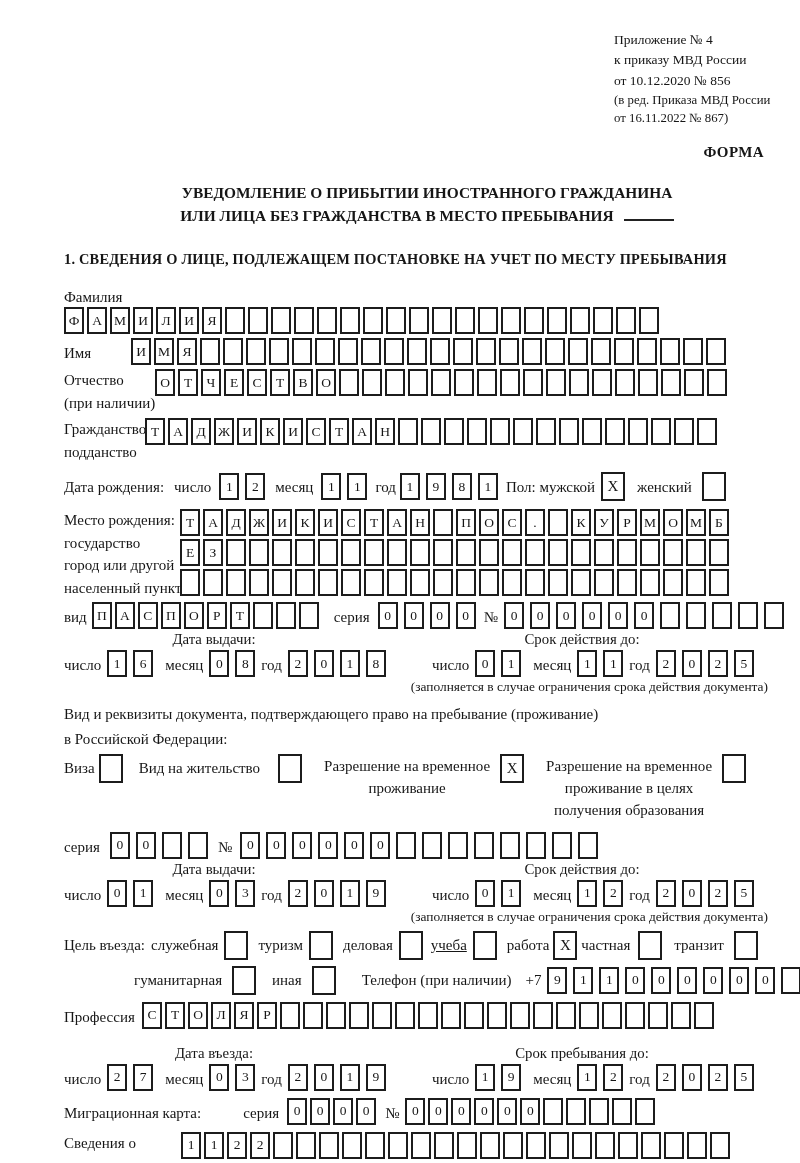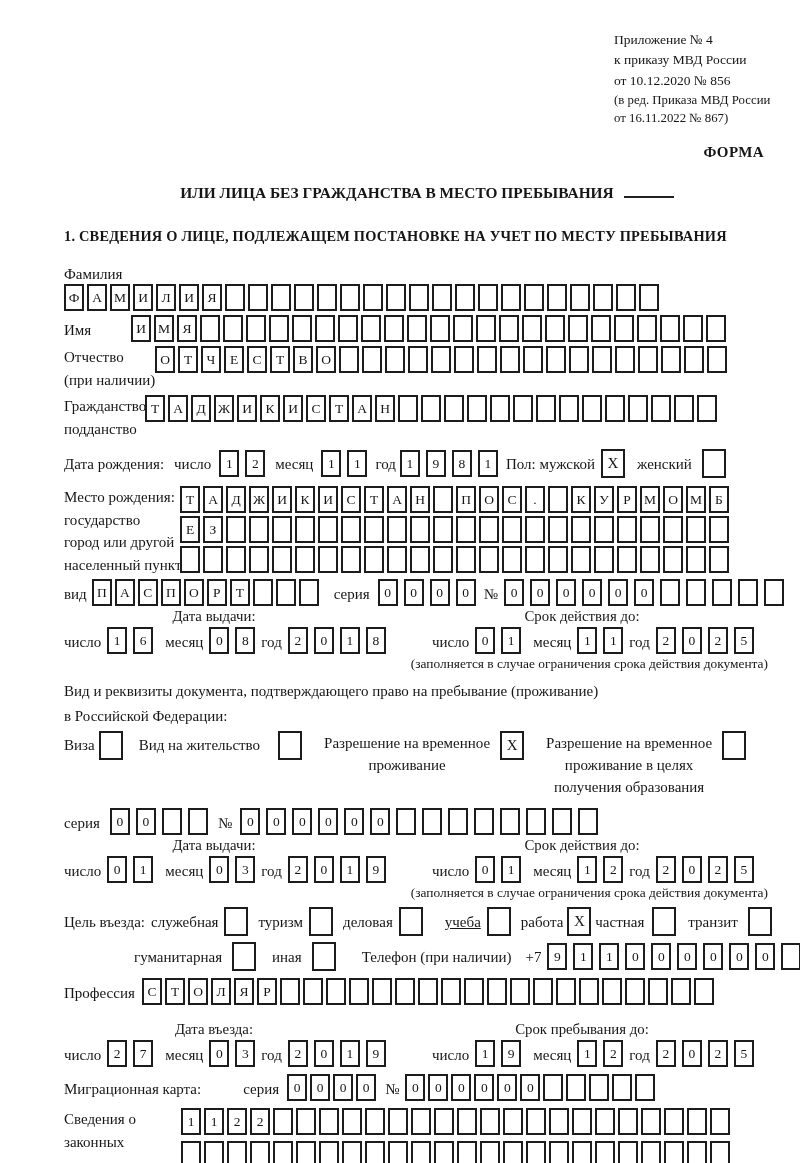--- a/index.html
+++ b/index.html
@@ -65,20 +65,21 @@
     <div>Приложение № 4</div>
     <div>к приказу МВД России</div>
     <div>от 10.12.2020 № 856</div>
     <div class="rev">(в ред. Приказа МВД России</div>
     <div class="rev">от 16.11.2022 № 867)</div>
   </div>
 
   <div class="forma">ФОРМА</div>
 
   <div class="title">
+    <div>УВЕДОМЛЕНИЕ О ПРИБЫТИИ ИНОСТРАННОГО ГРАЖДАНИНА</div>
     <div><span>ИЛИ ЛИЦА БЕЗ ГРАЖДАНСТВА В МЕСТО ПРЕБЫВАНИЯ</span><span class="blank-line"></span></div>
   </div>
 
   <div class="sec-heading">1. СВЕДЕНИЯ О ЛИЦЕ, ПОДЛЕЖАЩЕМ ПОСТАНОВКЕ НА УЧЕТ ПО МЕСТУ ПРЕБЫВАНИЯ</div>
 
   <div class="row" style="margin-top:14px;flex-direction:column;">
     <div class="lbl w-surname">Фамилия</div>
     <div class="boxes">
         <span class="cell">Ф</span>
         <span class="cell">А</span>
@@ -509,21 +510,21 @@
   <div class="note-right">(заполняется в случае ограничения срока действия документа)</div>
 
   <div class="purpose-row">
     <span class="lbl" style="margin-right:6px;">Цель въезда:</span>
     <span class="lbl" style="margin-right:6px;">служебная</span>
     <span class="checkbox"></span>
     <span class="lbl" style="margin:0 6px 0 10px;">туризм</span>
     <span class="checkbox"></span>
     <span class="lbl" style="margin:0 6px 0 10px;">деловая</span>
     <span class="checkbox"></span>
-    <span class="lbl" style="margin:0 6px 0 22px;text-decoration:underline;">учеба</span>
+    <span class="lbl" style="margin:0 6px 0 8px;text-decoration:underline;">учеба</span>
     <span class="checkbox"></span>
     <span class="lbl" style="margin:0 4px 0 10px;">работа</span>
     <span class="checkbox">X</span>
     <span class="lbl" style="margin:0 8px 0 4px;">частная</span>
     <span class="checkbox"></span>
     <span class="lbl" style="margin:0 10px 0 12px;">транзит</span>
     <span class="checkbox"></span>
   </div>
 
   <div class="purpose-row" style="margin-left:70px;">

